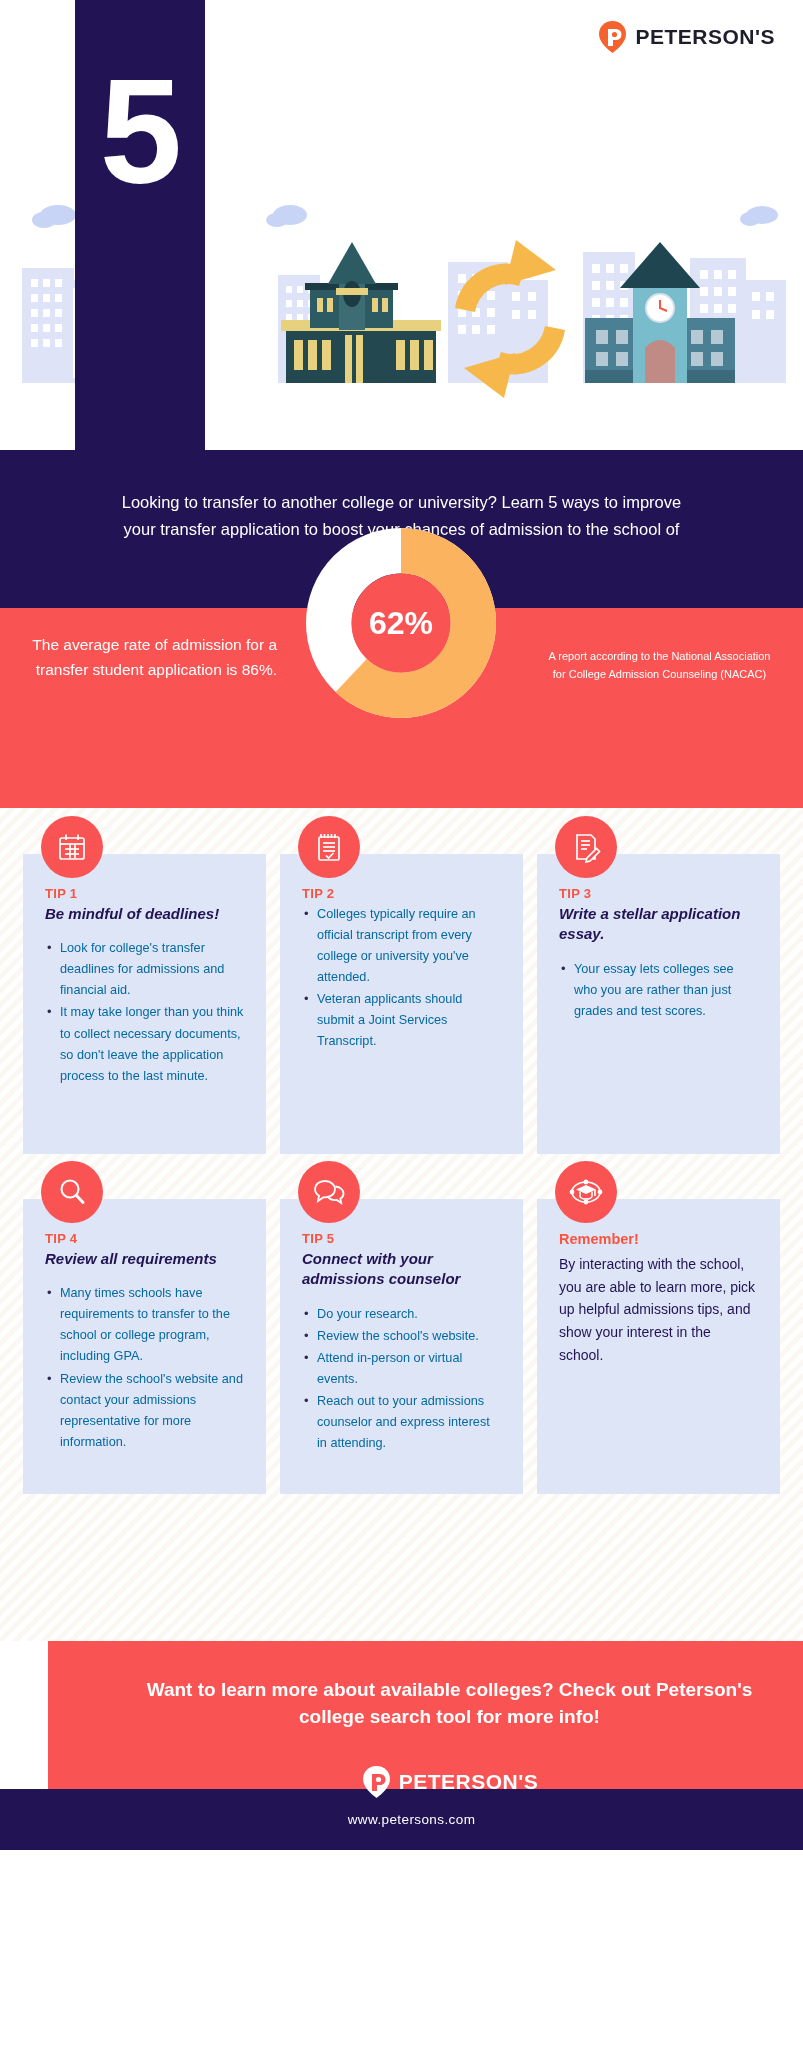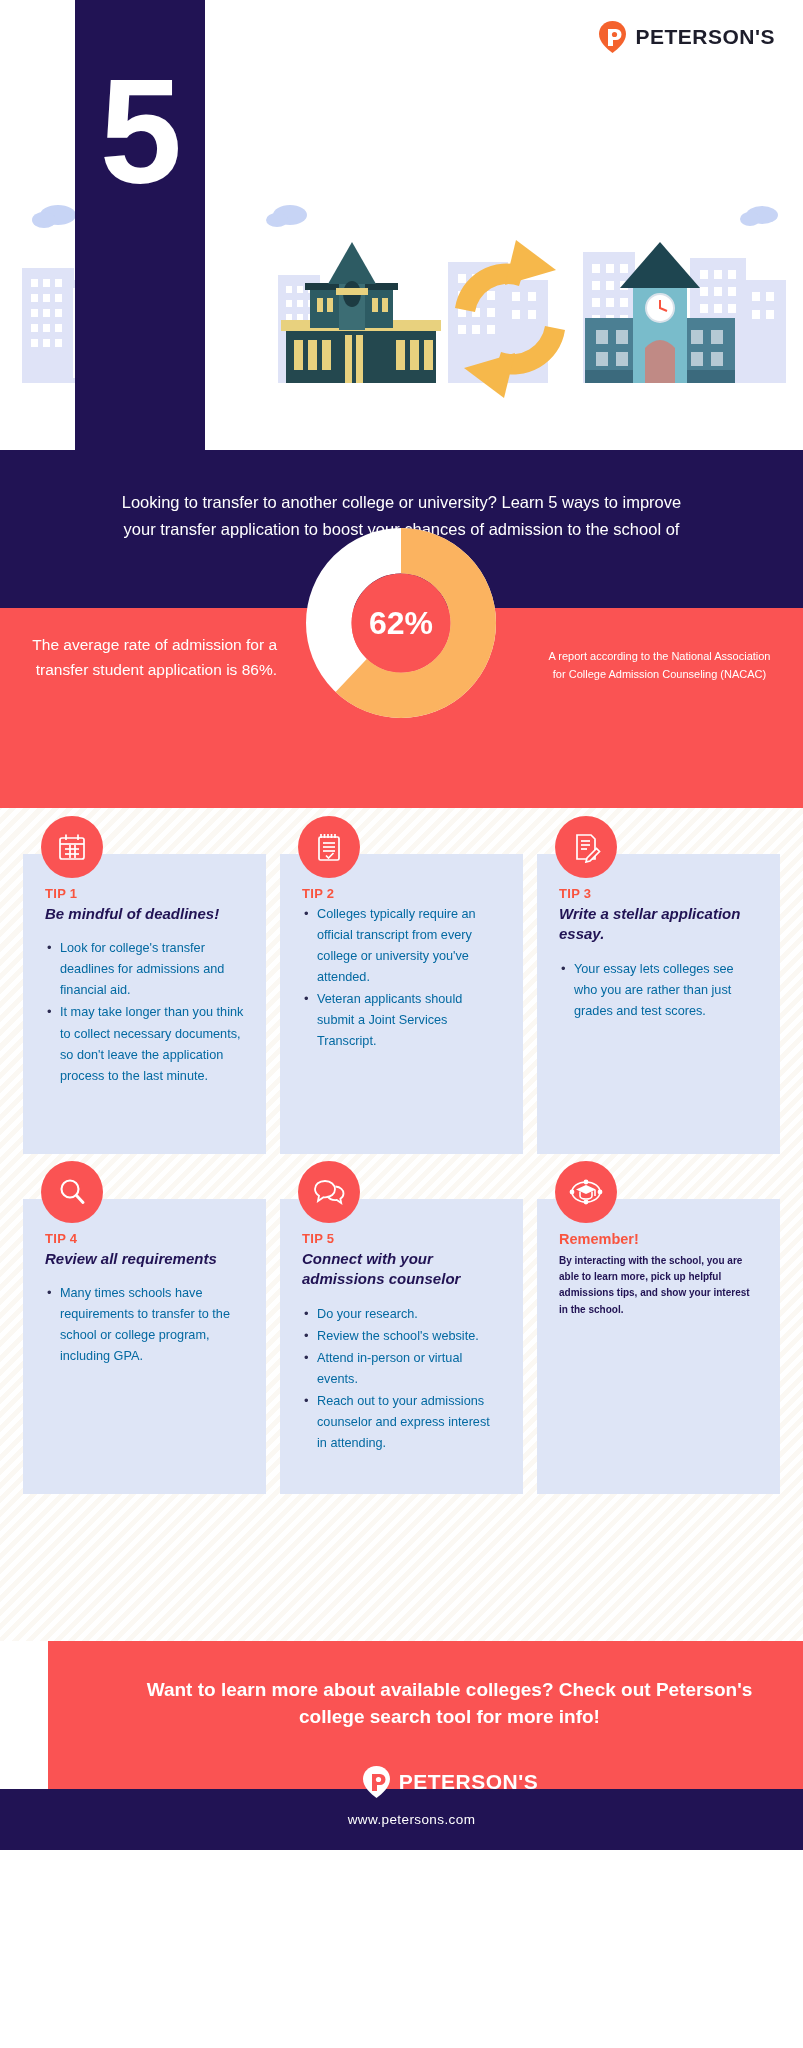--- a/index.html
+++ b/index.html
@@ -207,22 +207,22 @@
     color: #2c2b52;
   }
   .remember-label {
     color: #f9543f;
     font-size: 14.5px;
     font-weight: 700;
     margin-bottom: 6px;
   }
   .remember-body {
     color: #211354;
-    font-size: 10px;
-    font-weight: 700;
+    font-size: 14px;
+    font-weight: 400;
     line-height: 1.62;
   }
 
   
   .cta {
     width: 803px;
     height: 148px;
     background: #fa5353;
     display: flex;
     flex-direction: column;
@@ -524,20 +524,21 @@
       <div class="tip-icon">
         <svg width="32" height="32" viewBox="0 0 32 32" fill="none" stroke="#ffffff" stroke-width="2.1">
           <circle cx="14" cy="13" r="8.5"></circle>
           <line x1="20.5" y1="19.5" x2="27" y2="26.5" stroke-linecap="round" stroke-width="3"></line>
         </svg>
       </div>
       <div class="tip-label">TIP 4</div>
       <div class="tip-title">Review all requirements</div>
       <ul class="tip-list">
         <li>Many times schools have requirements to transfer to the school or college program, including GPA.</li>
+        <li>Review the school's website and contact your admissions representative for more information.</li>
       </ul>
     </div>
 
     <div class="tip-card r2">
       <div class="tip-icon">
         <svg width="34" height="30" viewBox="0 0 34 30" fill="none" stroke="#ffffff" stroke-width="1.8">
           <path d="M13 4 C7 4 3 7.5 3 12 C3 14.8 4.6 17.2 7 18.7 L6 24 L11.5 20.3 C12 20.4 12.5 20.4 13 20.4 C19 20.4 23 16.8 23 12.3 C23 7.8 19 4 13 4 Z"></path>
           <path d="M23.5 9.5 C28.5 10 31.5 13 31.5 16.5 C31.5 18.7 30.3 20.6 28.4 21.8 L29.2 26 L24.8 23 C24.3 23.1 23.8 23.1 23.3 23.1 C19.8 23.1 16.8 21.4 15.4 19"></path>
         </svg>
       </div>

